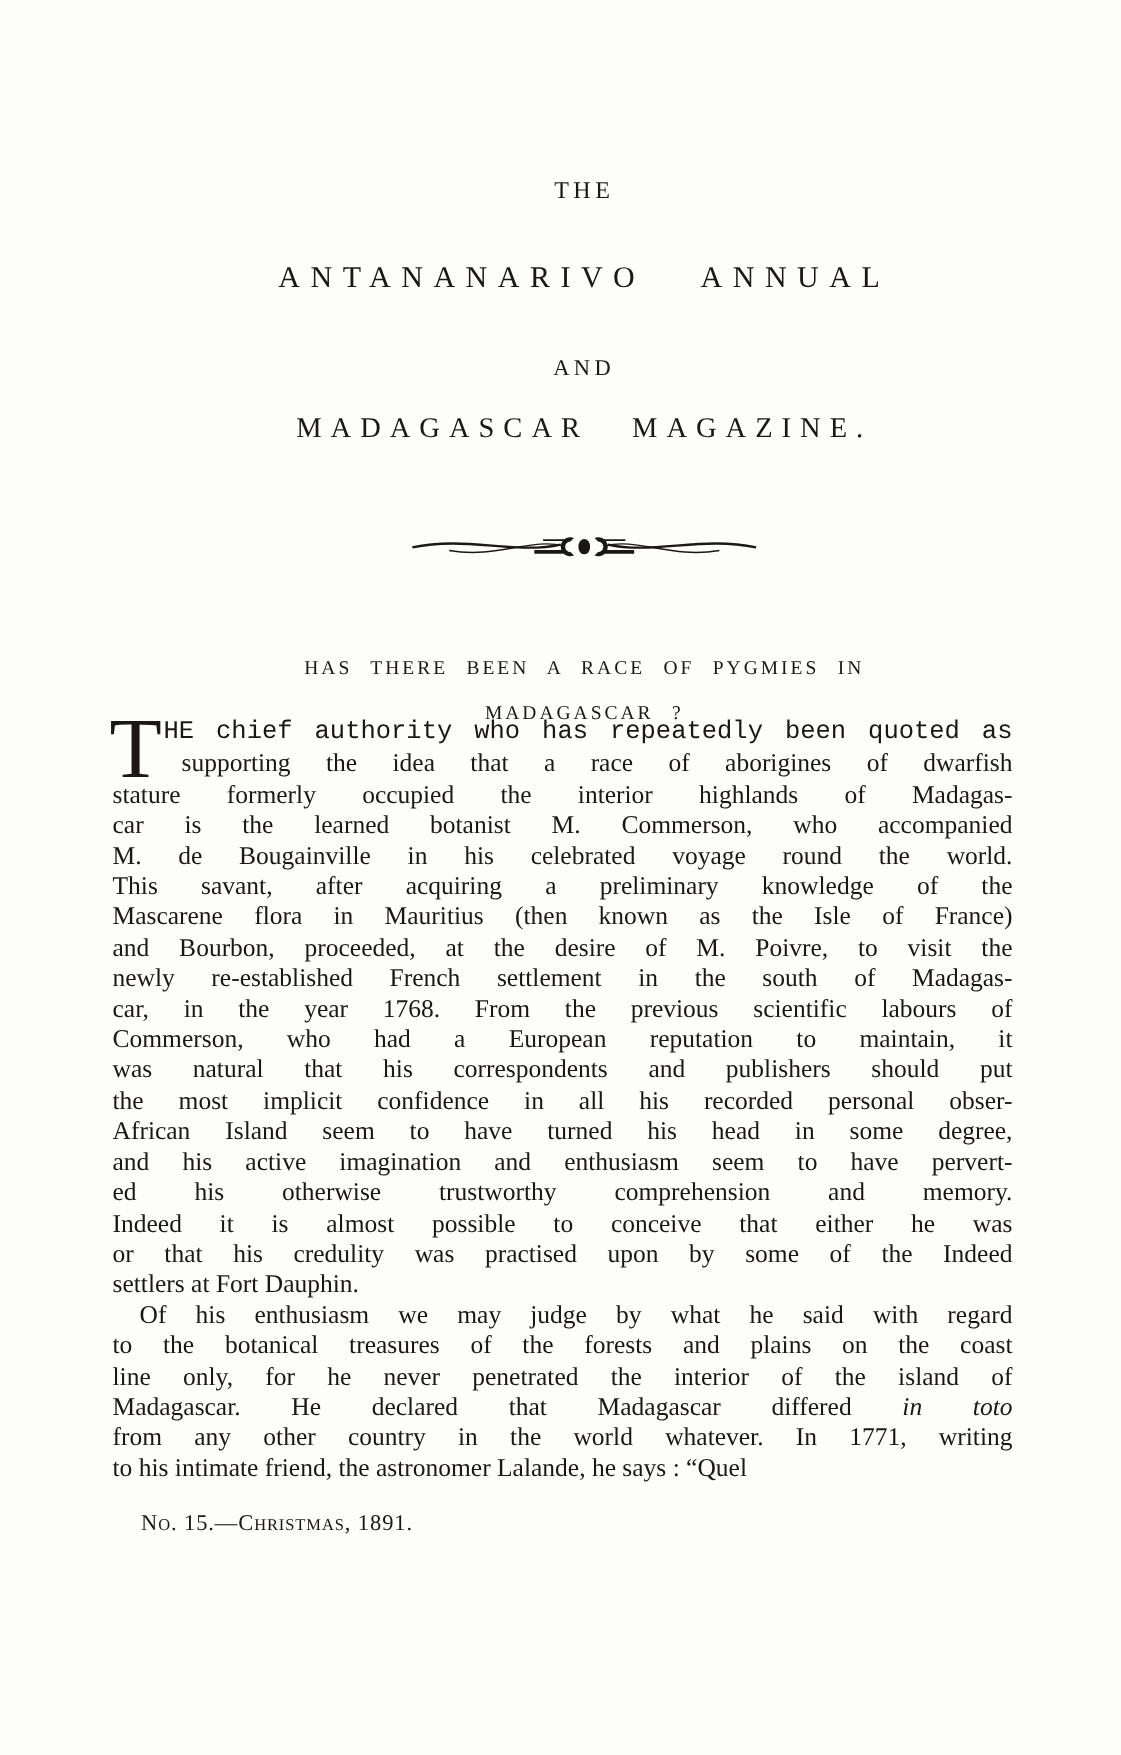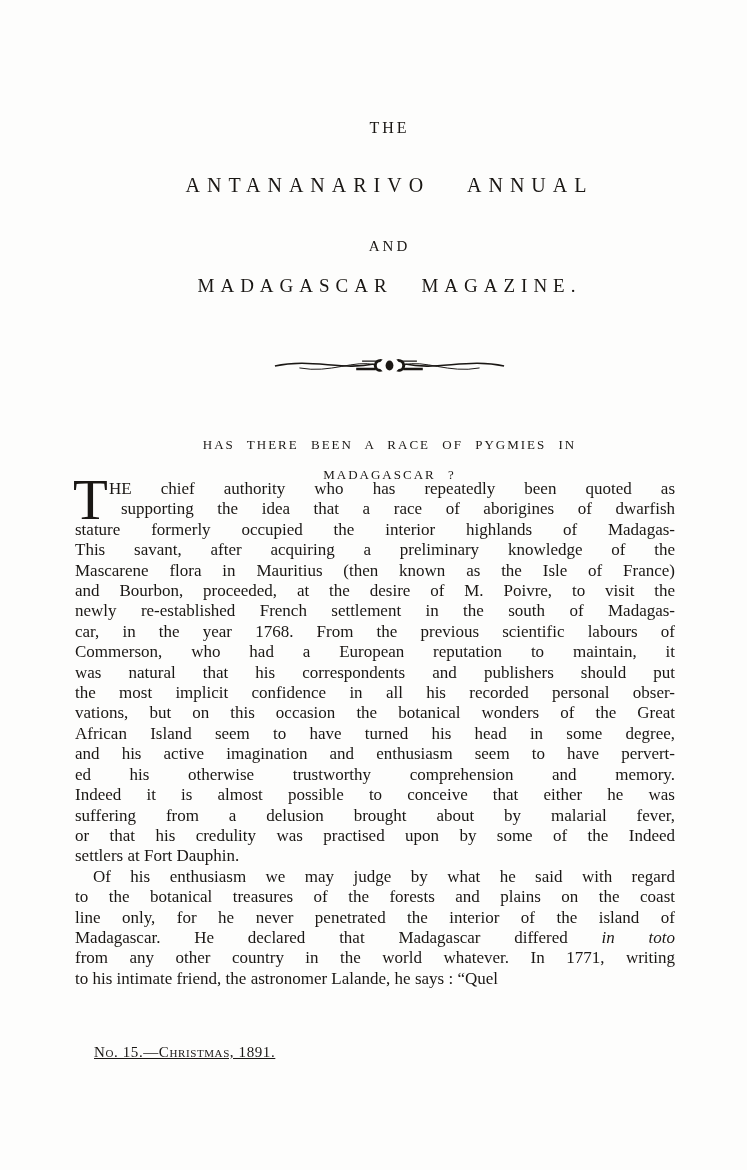--- a/index.html
+++ b/index.html
@@ -22,31 +22,31 @@
   .body-block{
     position:absolute;top:479px;left:75px;width:600px;
     font-size:17px;line-height:20.4px;
   }
   .para{position:relative;}
   .line{
     text-align:justify;text-align-last:justify;
     white-space:normal;
   }
   .line.last{text-align-last:left;}
-  .line.dc1{padding-left:34px;}
+  .line.dc1{padding-left:34px;font-family:Liberation Mono, monospace;}
   .line.dc2{padding-left:46px;}
   .line.indent{padding-left:18px;}
   .dropcap{
     position:absolute;left:-2px;top:0px;
     font-size:57px;line-height:41px;
   }
   .it{font-style:italic;}
   .footer{
-    position:absolute;left:94px;top:1044px;
-    font-size:15px;font-variant:small-caps;letter-spacing:0.6px;text-decoration:underline;
+    position:absolute;left:94px;top:1008px;
+    font-size:15px;font-variant:small-caps;letter-spacing:0.6px;
   }
   svg{vertical-align:middle;}
 </style>
 </head>
 <body>
 
 <div class="page">
 
   <div class="centered kicker">THE</div>
 
@@ -79,34 +79,34 @@
     <div>MADAGASCAR ?</div>
   </h3>
 
   <div class="body-block">
 
     <div class="para">
       <span class="dropcap">T</span>
       <div class="line dc1">HE chief authority who has repeatedly been quoted as</div>
       <div class="line dc2">supporting the idea that a race of aborigines of dwarfish</div>
       <div class="line">stature formerly occupied the interior highlands of Madagas-</div>
+      <div class="line">car is the learned botanist M. Commerson, who accompanied</div>
+      <div class="line">M. de Bougainville in his celebrated voyage round the world.</div>
       <div class="line">This savant, after acquiring a preliminary knowledge of the</div>
       <div class="line">Mascarene flora in Mauritius (then known as the Isle of France)</div>
       <div class="line">and Bourbon, proceeded, at the desire of M. Poivre, to visit the</div>
       <div class="line">newly re-established French settlement in the south of Madagas-</div>
       <div class="line">car, in the year 1768.  From the previous scientific labours of</div>
       <div class="line">Commerson, who had a European reputation to maintain, it</div>
       <div class="line">was natural that his correspondents and publishers should put</div>
       <div class="line">the most implicit confidence in all his recorded personal obser-</div>
-      <div class="line">vations, but on this occasion the botanical wonders of the Great</div>
       <div class="line">African Island seem to have turned his head in some degree,</div>
       <div class="line">and his active imagination and enthusiasm seem to have pervert-</div>
       <div class="line">ed his otherwise trustworthy comprehension and memory.</div>
       <div class="line">Indeed it is almost possible to conceive that either he was</div>
-      <div class="line">suffering from a delusion brought about by malarial fever,</div>
       <div class="line">or that his credulity was practised upon by some of the Indeed</div>
       <div class="line last">settlers at Fort Dauphin.</div>
     </div>
 
     <div class="para">
       <div class="line indent">Of his enthusiasm we may judge by what he said with regard</div>
       <div class="line">to the botanical treasures of the forests and plains on the coast</div>
       <div class="line">line only, for he never penetrated the interior of the island of</div>
       <div class="line"><span>Madagascar.  He declared that Madagascar differed</span> <span class="it">in toto</span></div>
       <div class="line">from any other country in the world whatever.  In 1771, writing</div>

